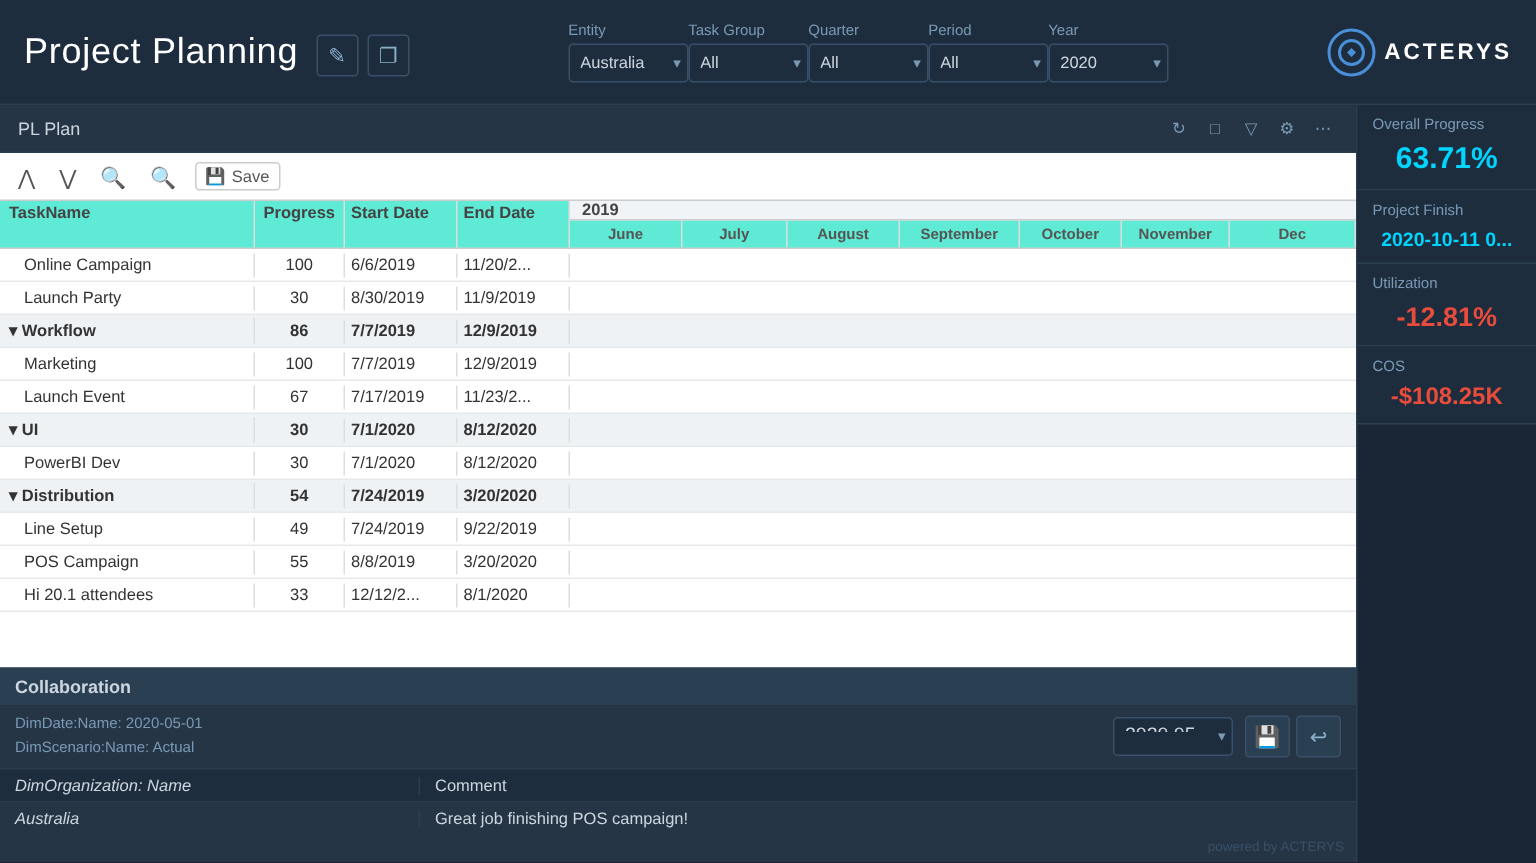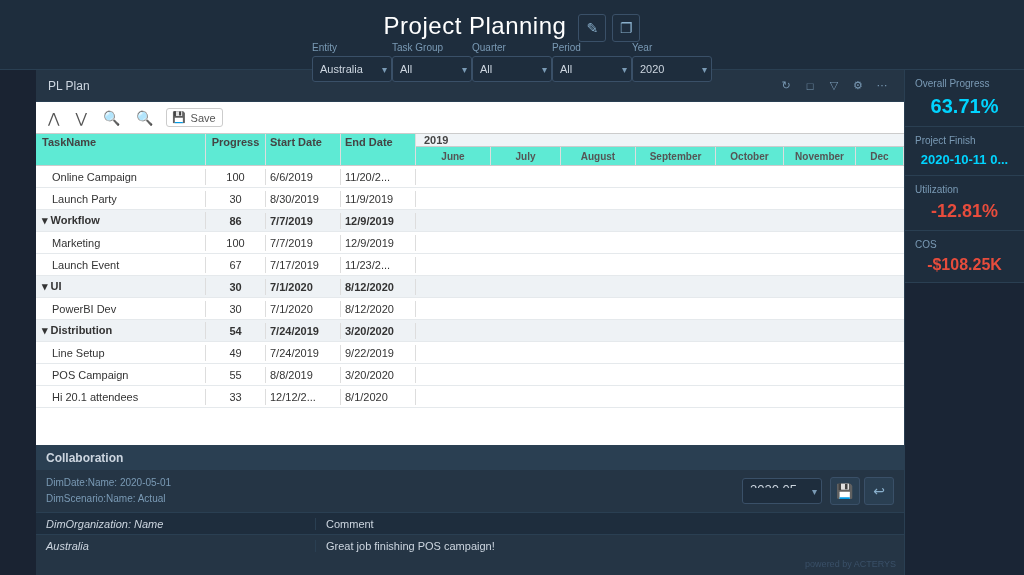--- a/index.html
+++ b/index.html
@@ -15,21 +15,20 @@
 
     
     .header {
       background: #1e2d3d;
       padding: 10px 16px;
       display: flex;
       align-items: center;
       justify-content: space-between;
       border-bottom: 1px solid #2a3f52;
       height: 70px;
-      flex-direction: column;
     }
     .header-left {
       display: flex;
       align-items: center;
       gap: 12px;
     }
     .app-title {
       font-size: 24px;
       font-weight: 300;
       color: #fff;
@@ -124,21 +123,20 @@
       display: flex;
       height: calc(575px - 70px);
     }
 
     
     .left-content {
       flex: 1;
       display: flex;
       flex-direction: column;
       overflow: hidden;
-      margin-left: 36px;
     }
 
     
     .pl-plan-bar {
       background: #253545;
       padding: 6px 12px;
       display: flex;
       align-items: center;
       justify-content: space-between;
       border-bottom: 1px solid #2a3f52;

